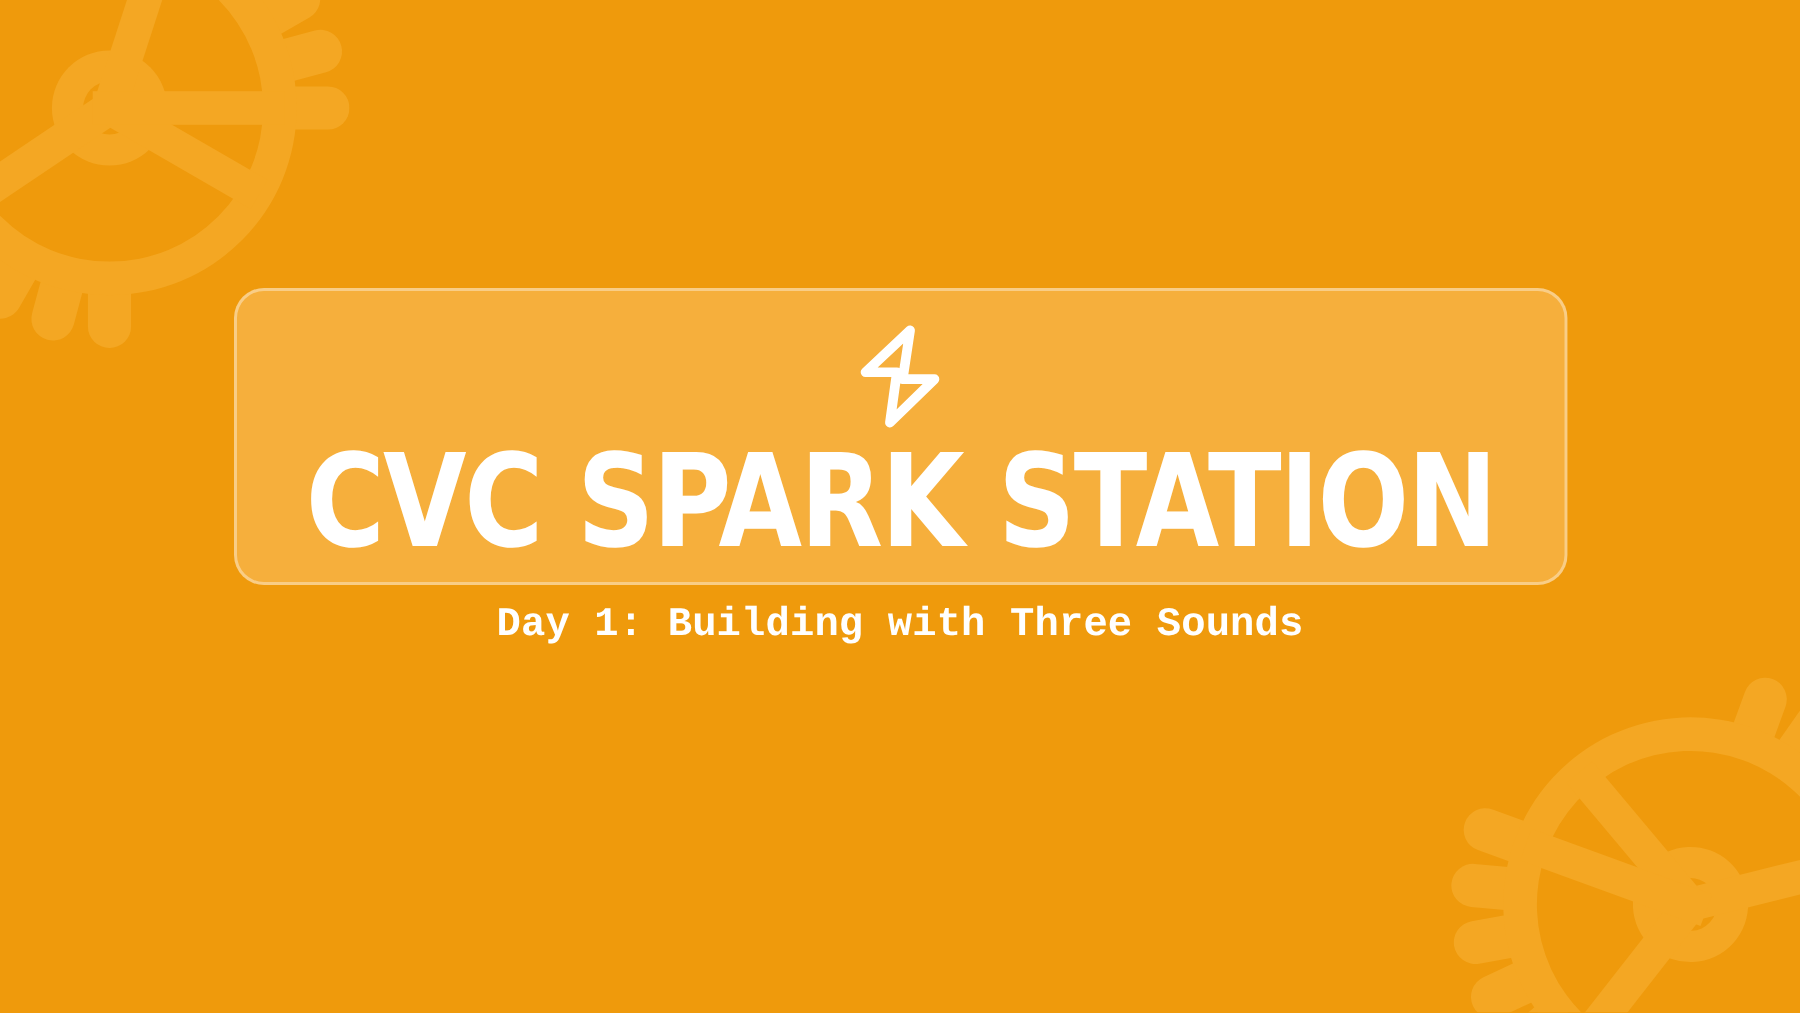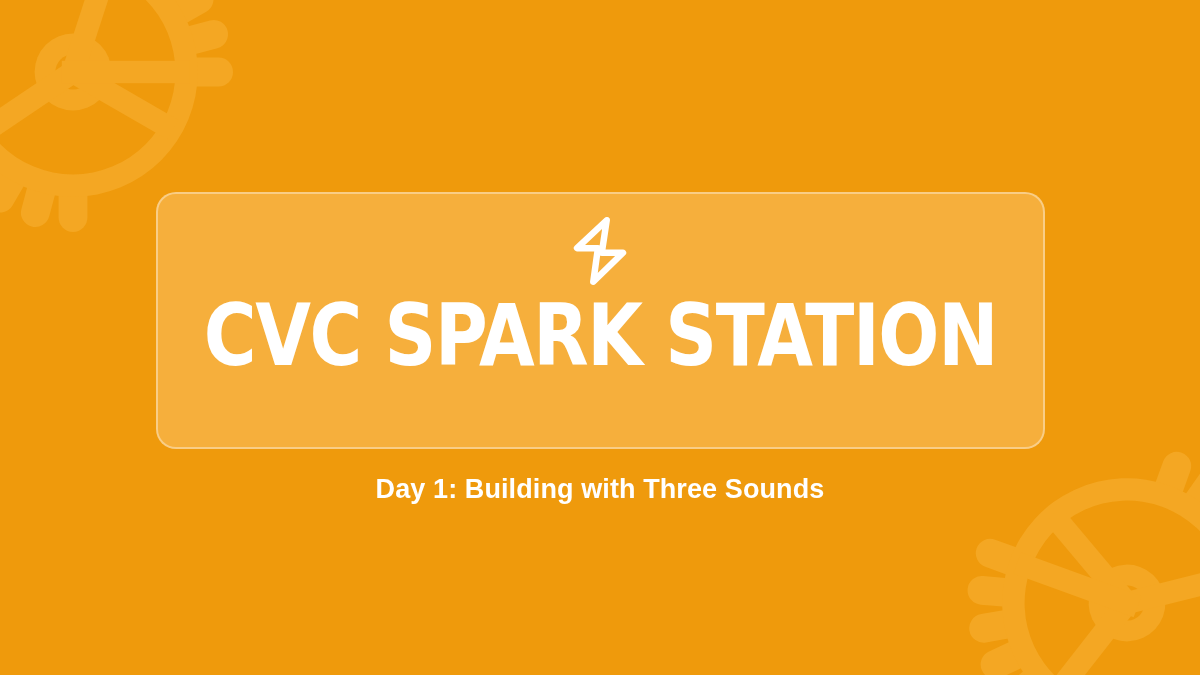--- a/index.html
+++ b/index.html
@@ -52,21 +52,21 @@
     right: 0;
     top: 192px;
     display: flex;
     flex-direction: column;
     align-items: center;
   }
 
   
   #title-card {
     width: 889px;
-    height: 257px;
+    height: 198px;
     border-radius: 20px;
     background: #f6af3c;
     border: 2px solid rgba(255, 255, 255, 0.38);
     display: flex;
     flex-direction: column;
     align-items: center;
     justify-content: flex-start;
     padding-top: 22px;
   }
 
@@ -89,28 +89,28 @@
     white-space: nowrap;
     transform: scaleX(0.93);
     transform-origin: center top;
     font-family: "DejaVu Sans", sans-serif;
     font-stretch: condensed;
     text-align: center;
   }
 
   
   #slide-subtitle {
-    margin-top: 25px;
+    margin-top: 12px;
     color: #ffffff;
     font-size: 27px;
     font-weight: 700;
     letter-spacing: 0.1px;
     white-space: nowrap;
     text-align: right;
-    font-family: Liberation Sans, sans-serif;
+    font-family: Liberation Mono, monospace;
   }
 </style>
 </head>
 <body>
 
 <div id="slide">
 
   <svg id="gear-top-left" class="gear" viewBox="0 0 100 100" aria-hidden="true">
     <g fill="currentColor">
 

